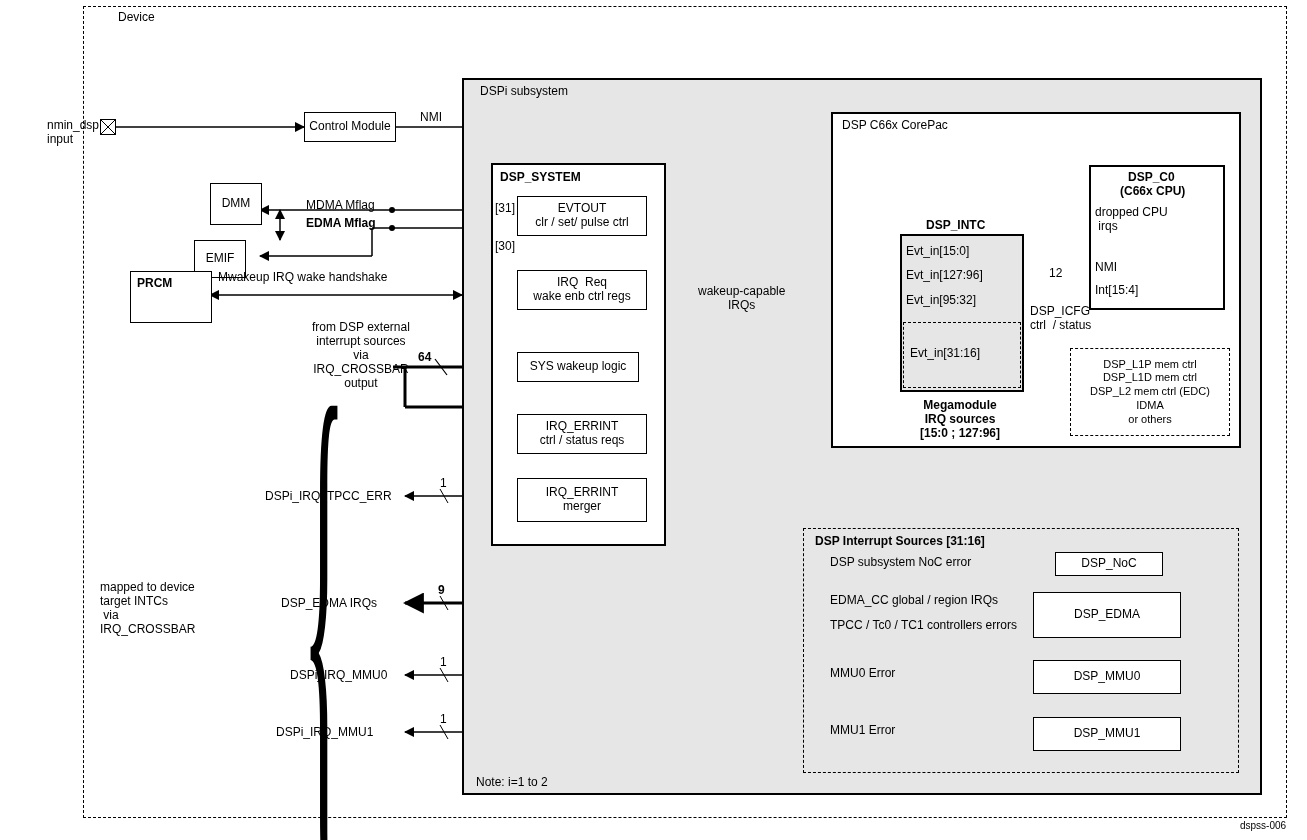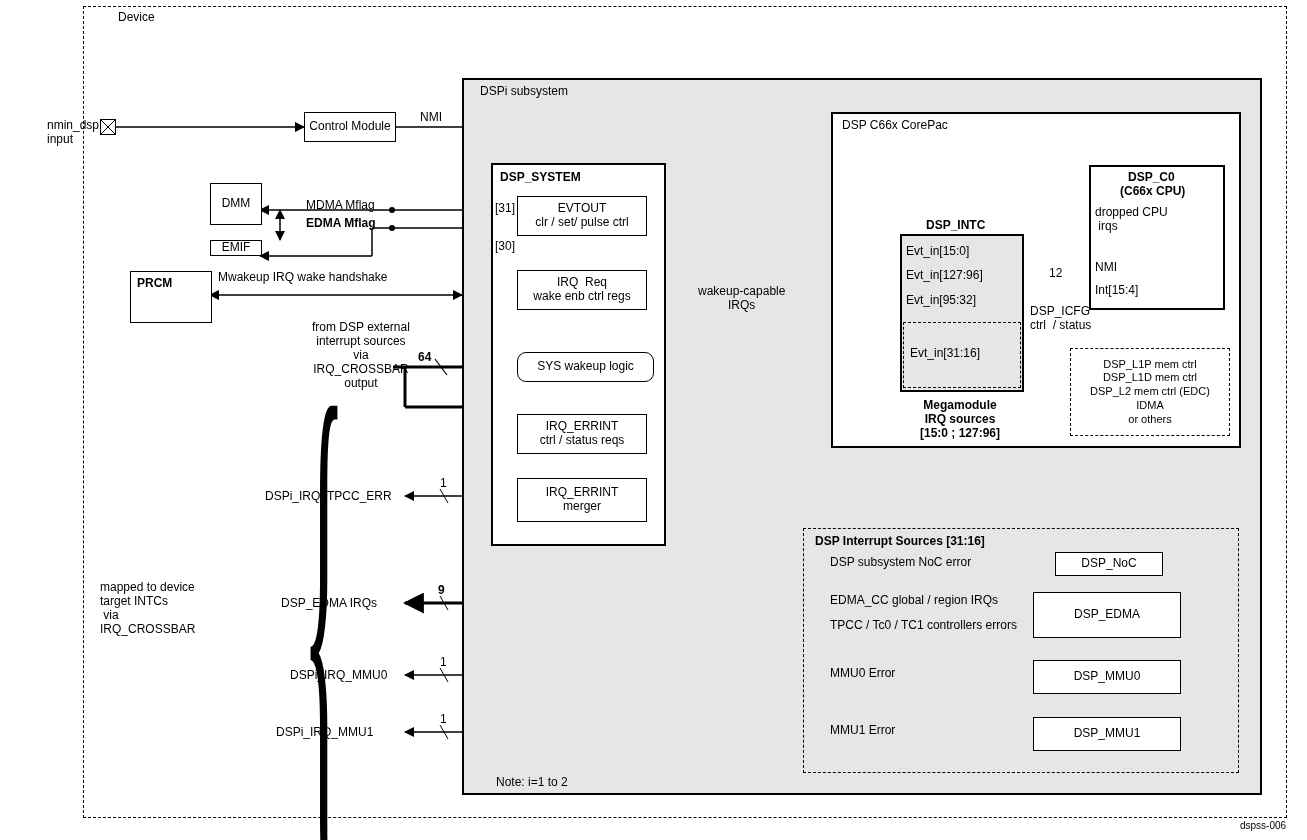--- a/index.html
+++ b/index.html
@@ -176,21 +176,21 @@
 input</div>
 
 <div class="box center-text" style="left:304px; top:112px; width:92px; height:30px;">
   <span>Control Module</span>
 </div>
 <div class="label" style="left:420px; top:110px;">NMI</div>
 
 <div class="box center-text" style="left:210px; top:183px; width:52px; height:42px;">
   <span>DMM</span>
 </div>
-<div class="box center-text" style="left:210px; top:240px; width:52px; height:16px;">
+<div class="box center-text" style="left:194px; top:240px; width:52px; height:38px;">
   <span>EMIF</span>
 </div>
 <div class="label" style="left:306px; top:198px;">MDMA Mflag</div>
 <div class="label" style="left:306px; top:216px;font-weight:bold;">EDMA Mflag</div>
 
 <div class="box" style="left:130px; top:271px; width:82px; height:52px; padding:4px 6px;">
   <span class="bold">PRCM</span>
 </div>
 <div class="label" style="left:218px; top:270px;">Mwakeup IRQ wake handshake</div>
 
@@ -209,21 +209,21 @@
 <div class="label" style="left:495px; top:201px;">[31]</div>
 <div class="label" style="left:495px; top:219px;margin-top:20px;">[30]</div>
 <div class="box center-text" style="left:517px; top:196px; width:130px; height:40px; white-space:pre;">
   <span>EVTOUT
 clr / set/ pulse ctrl</span>
 </div>
 <div class="box center-text" style="left:517px; top:270px; width:130px; height:40px; white-space:pre;">
   <span>IRQ  Req
 wake enb ctrl regs</span>
 </div>
-<div class="box center-text" style="left:517px; top:352px; width:137px; height:30px;border-radius:9px;">
+<div class="box center-text" style="left:517px; top:352px; width:122px; height:30px;">
   <span>SYS wakeup logic</span>
 </div>
 <div class="box center-text" style="left:517px; top:414px; width:130px; height:40px; white-space:pre;">
   <span>IRQ_ERRINT
 ctrl / status reqs</span>
 </div>
 <div class="box center-text" style="left:517px; top:478px; width:130px; height:44px; white-space:pre;">
   <span>IRQ_ERRINT
 merger</span>
 </div>
@@ -283,21 +283,21 @@
 <div class="label" style="left:830px; top:666px;">MMU0 Error</div>
 <div class="box center-text" style="left:1033px; top:660px; width:148px; height:34px;">
   <span>DSP_MMU0</span>
 </div>
 
 <div class="label" style="left:830px; top:723px;">MMU1 Error</div>
 <div class="box center-text" style="left:1033px; top:717px; width:148px; height:34px;">
   <span>DSP_MMU1</span>
 </div>
 
-<div class="label" style="left:496px; top:775px;">Note:  i=1 to 2</div>
+<div class="label" style="left:476px; top:775px;">Note:  i=1 to 2</div>
 
 <div class="label" style="left:100px; top:580px; white-space:pre;">mapped to device
 target INTCs
  via
 IRQ_CROSSBAR</div>
 
 <div class="label brace" style="left:180px; top:620px;">{</div>
 
 <div class="label" style="left:265px; top:489px;">DSPi_IRQ_TPCC_ERR</div>
 <div class="label" style="left:440px; top:476px;">1</div>

